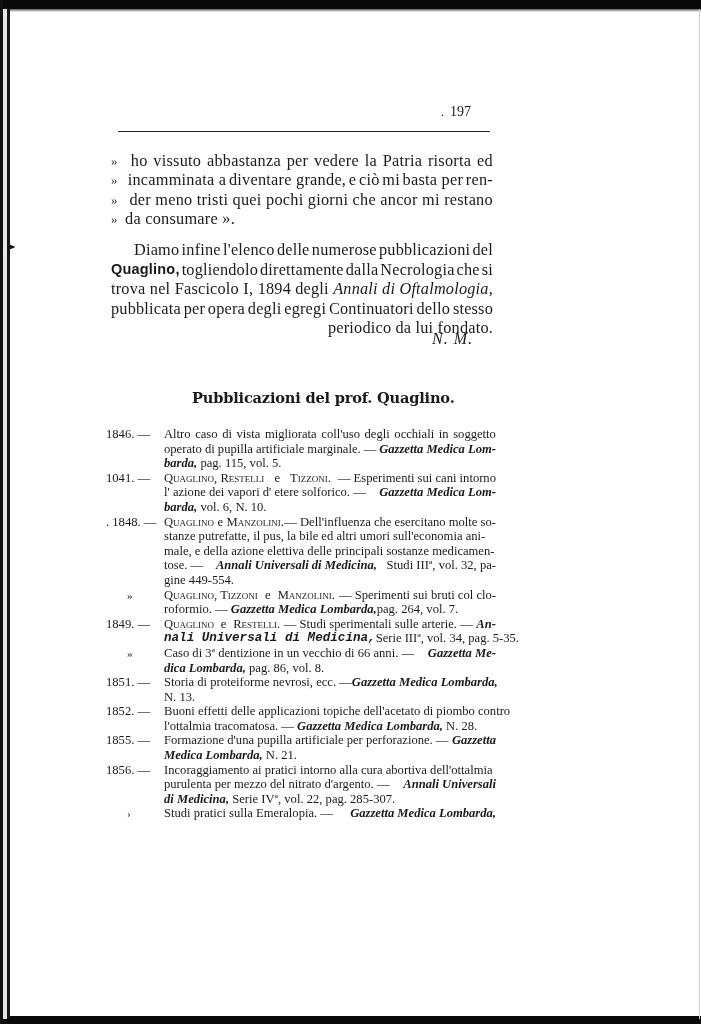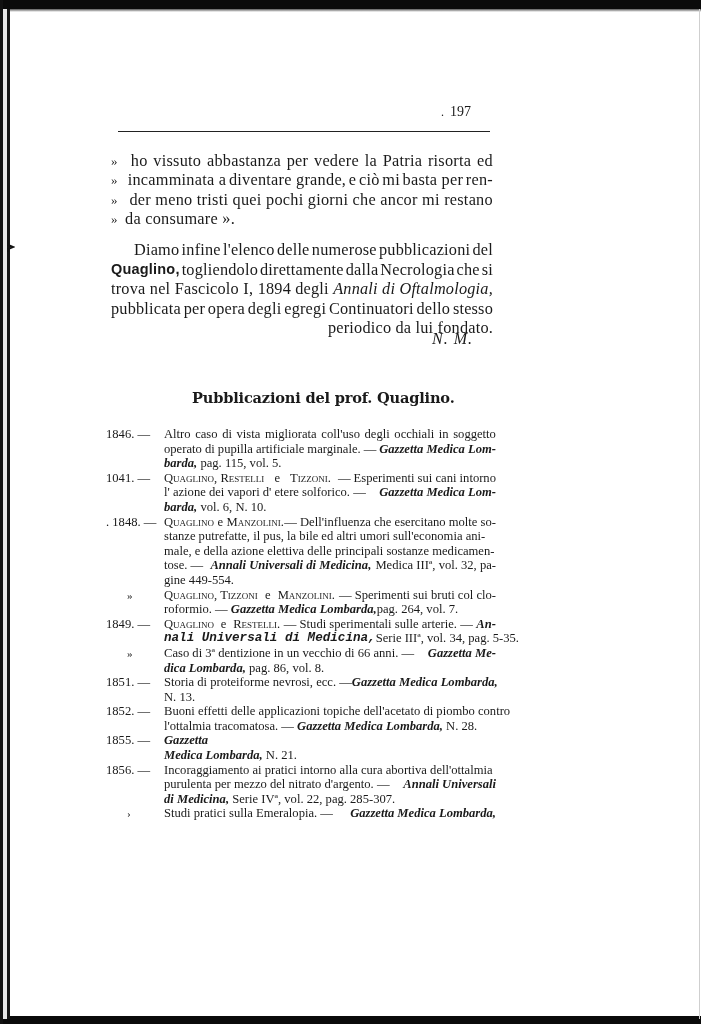--- a/index.html
+++ b/index.html
@@ -206,21 +206,21 @@
       </div>
       <div class="row">
         <span style="white-space: pre;">stanze putrefatte, il pus, la bile ed altri umori sull'economia ani-</span>
       </div>
       <div class="row">
         <span style="white-space: pre;">male, e della azione elettiva delle principali sostanze medicamen-</span>
       </div>
       <div class="row">
         <span style="white-space: pre;">tose. — </span>
         <span class="it" style="white-space: pre;">Annali Universali di Medicina,</span>
-        <span style="white-space: pre;">Medica IIIª, vol. 32, pa-</span>
+        <span style="white-space: pre;">Studi IIIª, vol. 32, pa-</span>
       </div>
       <div class="row last">
         <span style="white-space: pre;">gine 449-554.</span>
       </div>
     </div>
     <div class="entry">
       <span class="year ditto">»</span>
       <div class="row">
         <span class="sc" style="white-space: pre;">Quaglino, Tizzoni</span>
         <span style="white-space: pre;"> e </span>
@@ -275,20 +275,21 @@
       </div>
       <div class="row last">
         <span style="white-space: pre;">l'ottalmia tracomatosa. — </span>
         <span class="it" style="white-space: pre;">Gazzetta Medica Lombarda,</span>
         <span style="white-space: pre;"> N. 28.</span>
       </div>
     </div>
     <div class="entry">
       <span class="year">1855. —</span>
       <div class="row">
+        <span style="white-space: pre;">Formazione d'una pupilla artificiale per perforazione. —</span>
         <span class="it" style="white-space: pre;">Gazzetta</span>
       </div>
       <div class="row last">
         <span class="it" style="white-space: pre;">Medica Lombarda,</span>
         <span style="white-space: pre;"> N. 21.</span>
       </div>
     </div>
     <div class="entry">
       <span class="year">1856. —</span>
       <div class="row">

